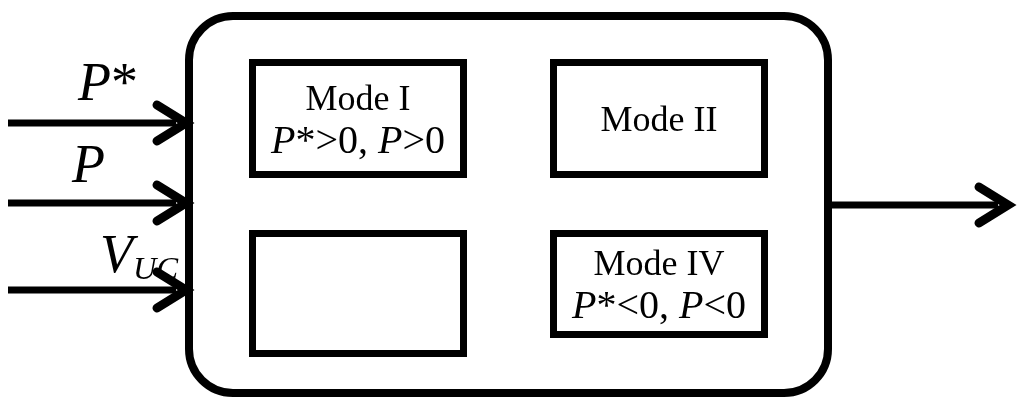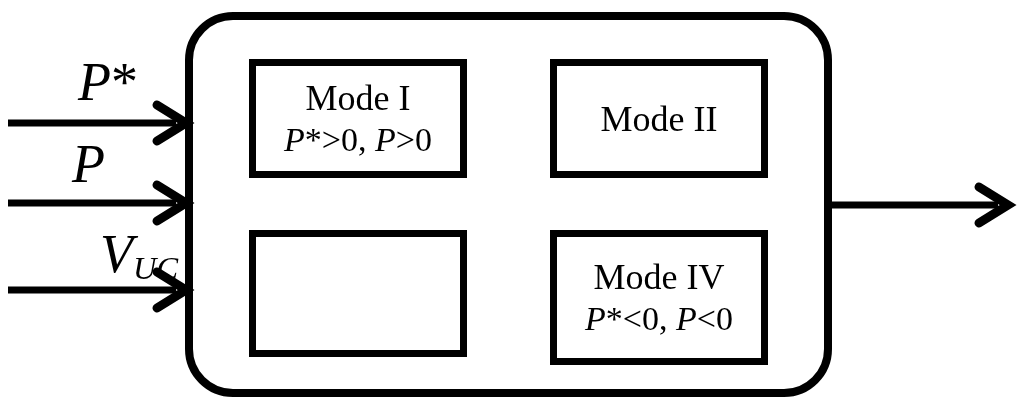--- a/index.html
+++ b/index.html
@@ -59,28 +59,28 @@
     background: var(--bg-color, #ffffff);
     display: flex;
     flex-direction: column;
     align-items: center;
     justify-content: center;
     text-align: center;
   }
   #mode-1 { left: 249px; top: 59px; }
   #mode-2 { left: 550px; top: 59px; gap: 28px; }
   #mode-3 { left: 249px; top: 230px; height: 127px; }
-  #mode-4 { left: 550px; top: 230px; height: 135px; }
+  #mode-4 { left: 550px; top: 230px; height: 108px; }
   .mode .title {
     font-size: 36px;
     line-height: 42px;
     white-space: pre;
   }
   .mode .cond {
-    font-size: 34px;
+    font-size: 40px;
     line-height: 42px;
     white-space: pre;
   }
   .mode .cond i { font-style: italic; }
   .mode .cond span { font-style: normal; }
   
   .sig-label {
     position: absolute;
     font-size: 54px;
     line-height: 1;

